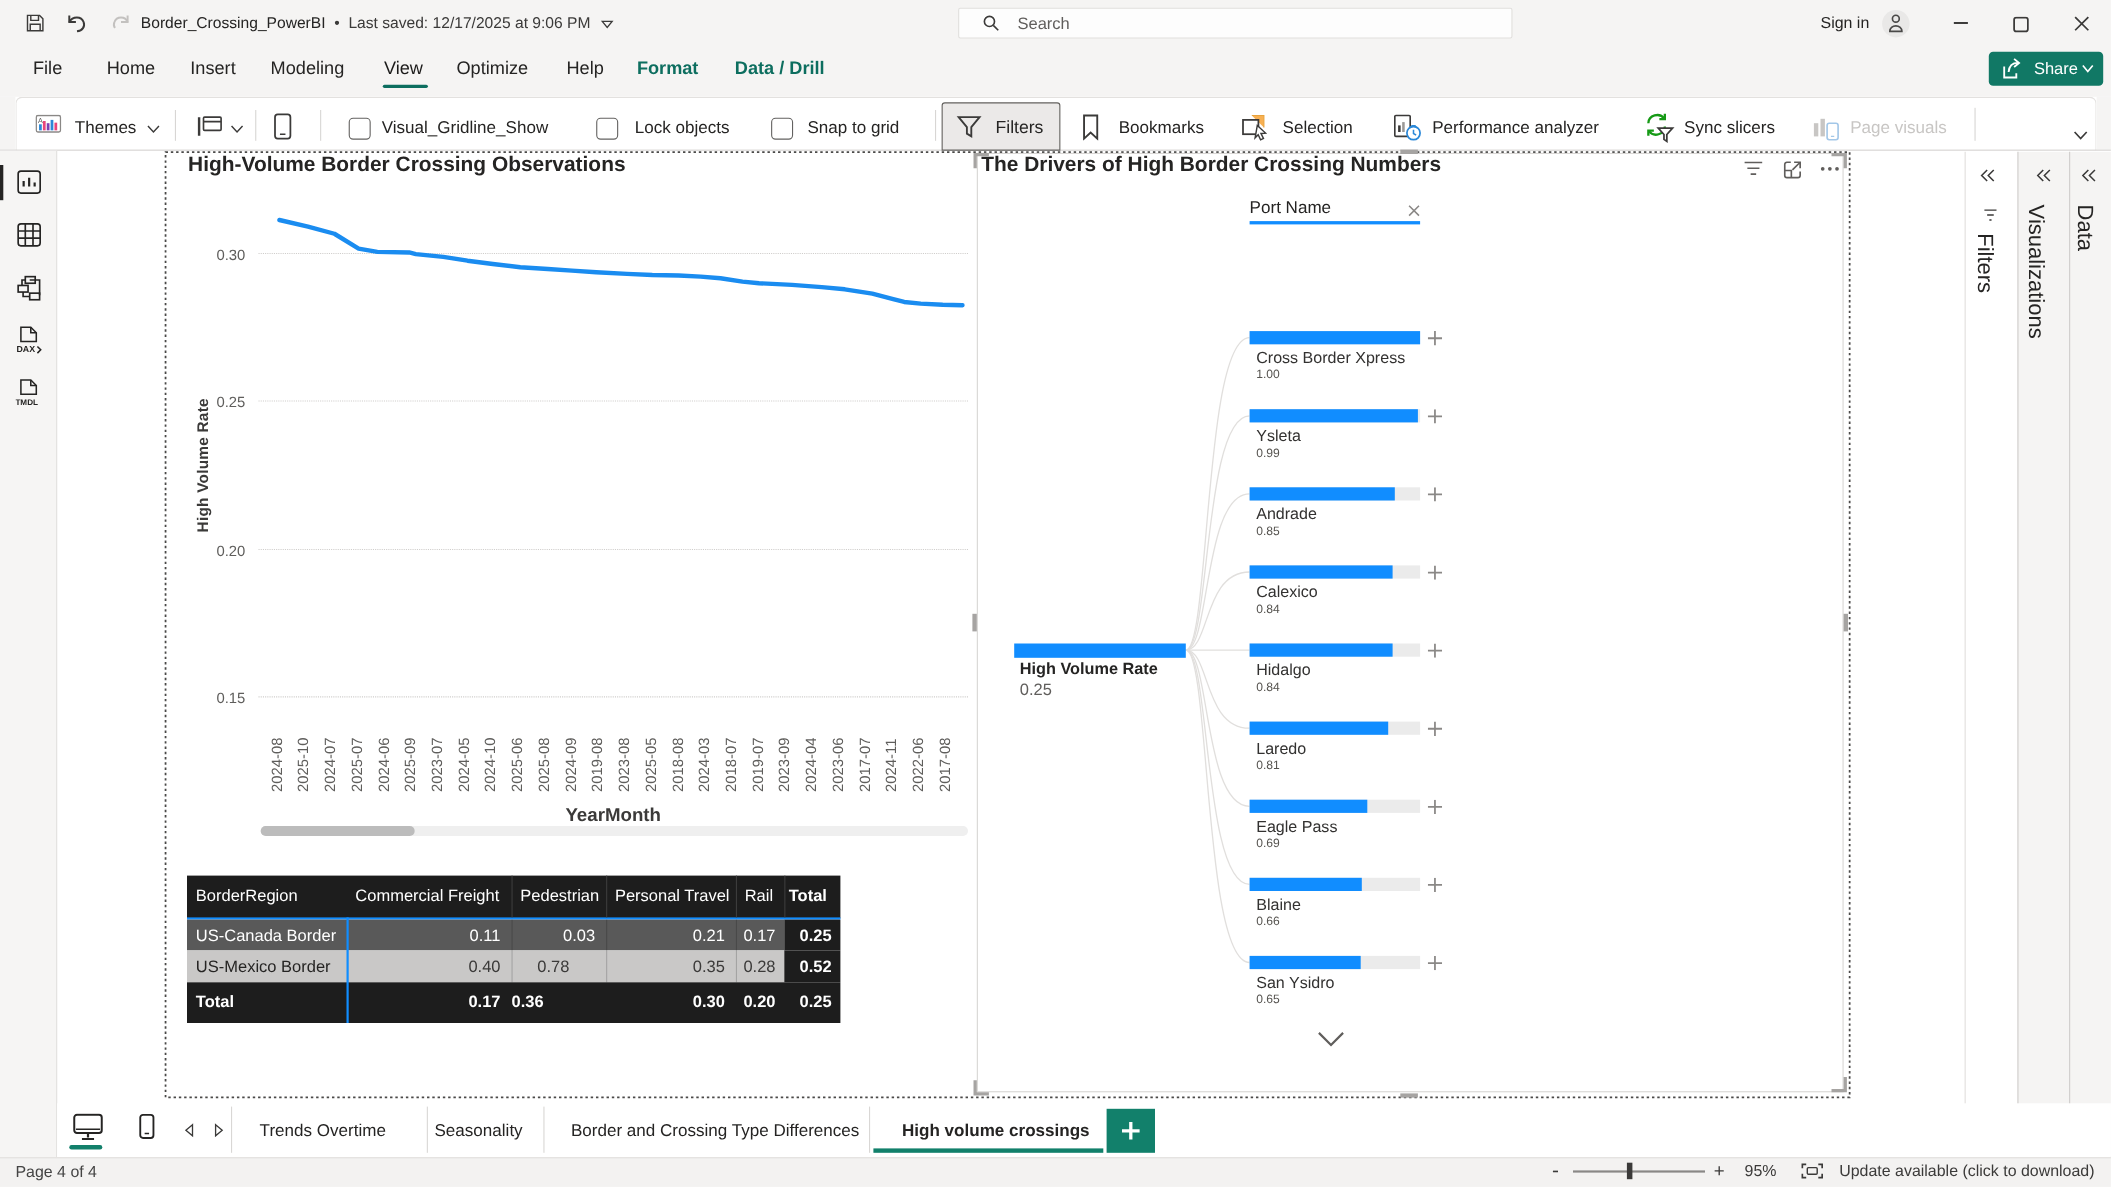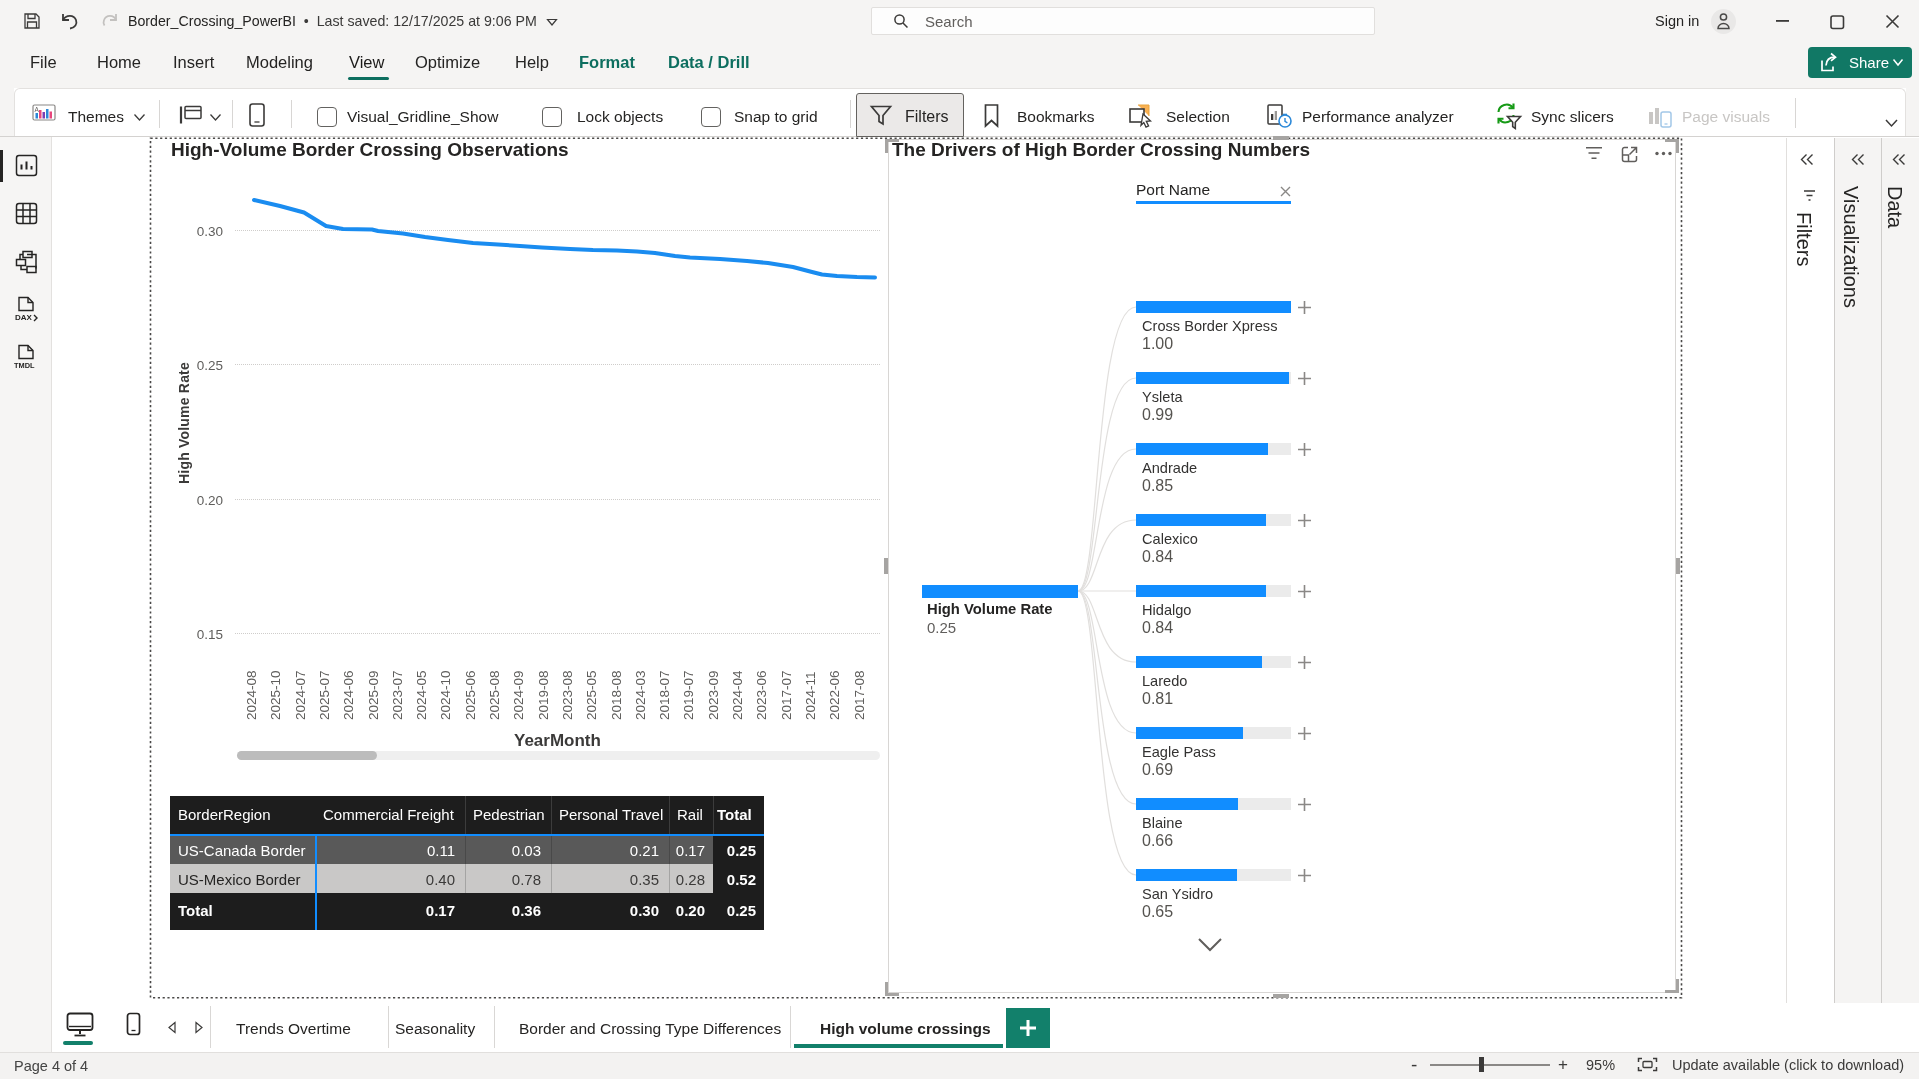--- a/index.html
+++ b/index.html
@@ -24,21 +24,21 @@
 .tabtext { position:absolute; top:1020px; font-size:15.5px; color:#252423; }
 
 .tcell { position:absolute; font-size:15px; line-height:15px; }
 
 .grid { position:absolute; border-top:1.5px dotted #cfcdcb; height:0; }
 .ylab { position:absolute; font-size:13.5px; color:#5f5e5c; width:40px; text-align:right; }
 .node { position:absolute; left:1136px; width:180px; }
 .node i { display:block; position:absolute; left:0; top:0; height:12px; background:#118dff; }
 .node::before { content:""; position:absolute; left:0; top:0; width:155px; height:12px; background:#ebebeb; }
 .node b { position:absolute; left:6px; top:17px; font-weight:400; font-size:14.6px; color:#333231; white-space:nowrap; }
-.node s { position:absolute; left:6px; top:34px; text-decoration:none; font-size:16px; color:#55534f; }
+.node s { position:absolute; left:6px; top:34px; text-decoration:none; font-size:11px; color:#55534f; }
 .plus { position:absolute; left:162px; top:0px; }
 </style>
 </head>
 <body>
 <div id="app">
   <div id="topbar"></div>
 
   <svg class="abs" style="left:23px;top:12px" width="18" height="18" viewBox="0 0 18 18" fill="none" stroke="#3b3a39" stroke-width="1.3">
     <path d="M2 2 h11 l3 3 v11 h-14 z"></path>
       <path d="M5 2 v4.5 h7 v-4.5"></path>
@@ -288,29 +288,29 @@
   <div class="tcell" style="left:315px;top:843px;width:140px;text-align:right;color:#fff">0.11</div>
   <div class="tcell" style="left:465px;top:843px;width:76px;text-align:right;color:#fff">0.03</div>
   <div class="tcell" style="left:551px;top:843px;width:108px;text-align:right;color:#fff">0.21</div>
   <div class="tcell" style="left:669px;top:843px;width:36px;text-align:right;color:#fff">0.17</div>
   <div class="tcell" style="left:713px;top:843px;width:43px;text-align:right;color:#fff;font-weight:700">0.25</div>
 
   <div class="abs" style="left:170px;top:864px;width:543px;height:29px;background:#c9c8c7"></div>
   <div class="abs" style="left:713px;top:864px;width:51px;height:29px;background:#1d1d1d"></div>
   <div class="tcell" style="left:178px;top:872px;color:#252423">US-Mexico Border</div>
   <div class="tcell" style="left:315px;top:872px;width:140px;text-align:right;color:#3b3a39">0.40</div>
-  <div class="tcell" style="left:465px;top:872px;width:76px;text-align:right;color:#3b3a39">0.78</div>
+  <div class="tcell" style="left:465px;top:872px;width:76px;text-align:center;color:#3b3a39">0.78</div>
   <div class="tcell" style="left:551px;top:872px;width:108px;text-align:right;color:#3b3a39">0.35</div>
   <div class="tcell" style="left:669px;top:872px;width:36px;text-align:right;color:#3b3a39">0.28</div>
   <div class="tcell" style="left:713px;top:872px;width:43px;text-align:right;color:#fff;font-weight:700">0.52</div>
 
   <div class="abs" style="left:170px;top:893px;width:594px;height:37px;background:#1d1d1d"></div>
   <div class="tcell" style="left:178px;top:903px;color:#fff;font-weight:700">Total</div>
   <div class="tcell" style="left:315px;top:903px;width:140px;text-align:right;color:#fff;font-weight:700">0.17</div>
-  <div class="tcell" style="left:465px;top:903px;width:76px;text-align:right;color:#fff;font-weight:700">0.36</div>
+  <div class="tcell" style="left:465px;top:903px;width:76px;text-align:left;color:#fff;font-weight:700">0.36</div>
   <div class="tcell" style="left:551px;top:903px;width:108px;text-align:right;color:#fff;font-weight:700">0.30</div>
   <div class="tcell" style="left:669px;top:903px;width:36px;text-align:right;color:#fff;font-weight:700">0.20</div>
   <div class="tcell" style="left:713px;top:903px;width:43px;text-align:right;color:#fff;font-weight:700">0.25</div>
 
   <div class="abs" style="left:315px;top:834px;width:2px;height:96px;background:#118dff"></div>
   <div class="abs" style="left:465px;top:836px;width:1px;height:57px;background:rgba(0,0,0,0.18)"></div>
   <div class="abs" style="left:551px;top:836px;width:1px;height:57px;background:rgba(0,0,0,0.18)"></div>
   <div class="abs" style="left:669px;top:836px;width:1px;height:57px;background:rgba(0,0,0,0.18)"></div>
   <div class="abs" style="left:465px;top:796px;width:1px;height:38px;background:#3c3c3c"></div>
   <div class="abs" style="left:551px;top:796px;width:1px;height:38px;background:#3c3c3c"></div>

